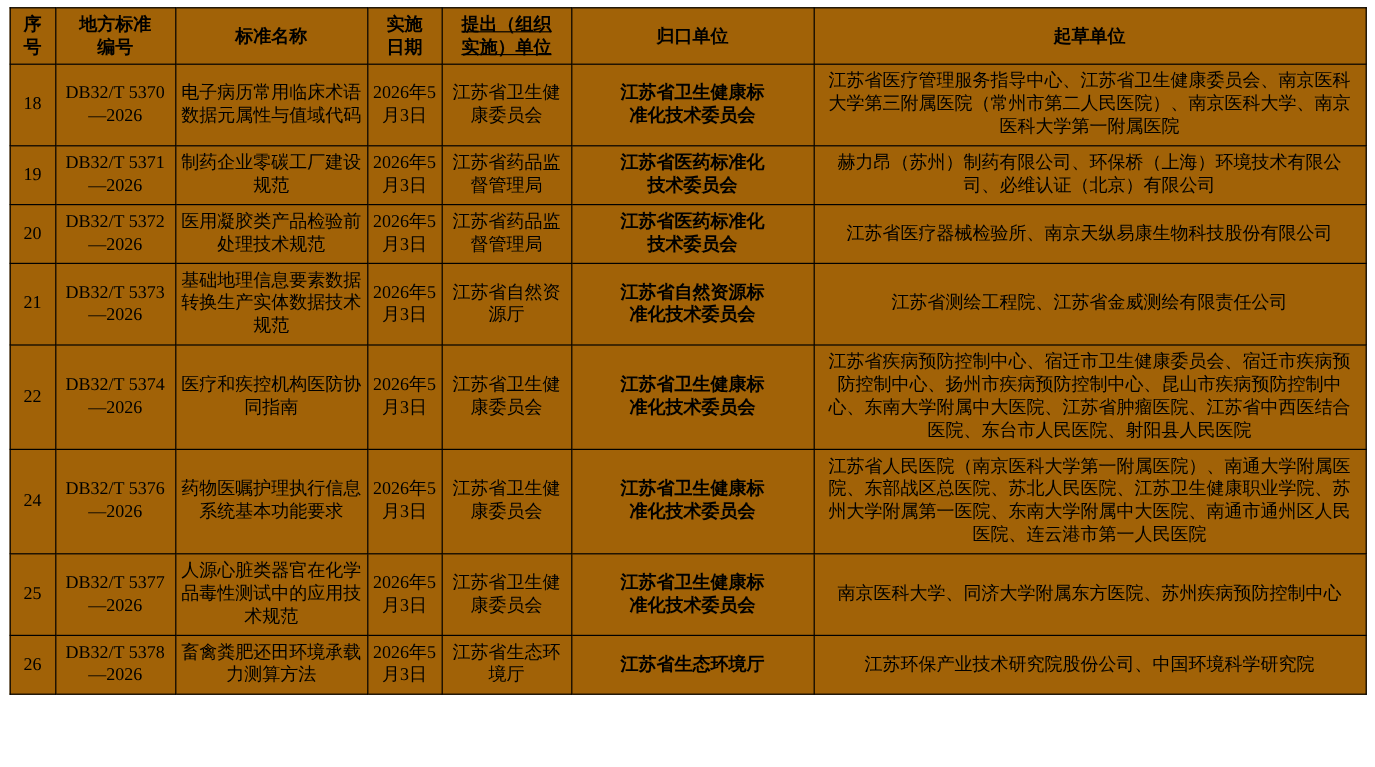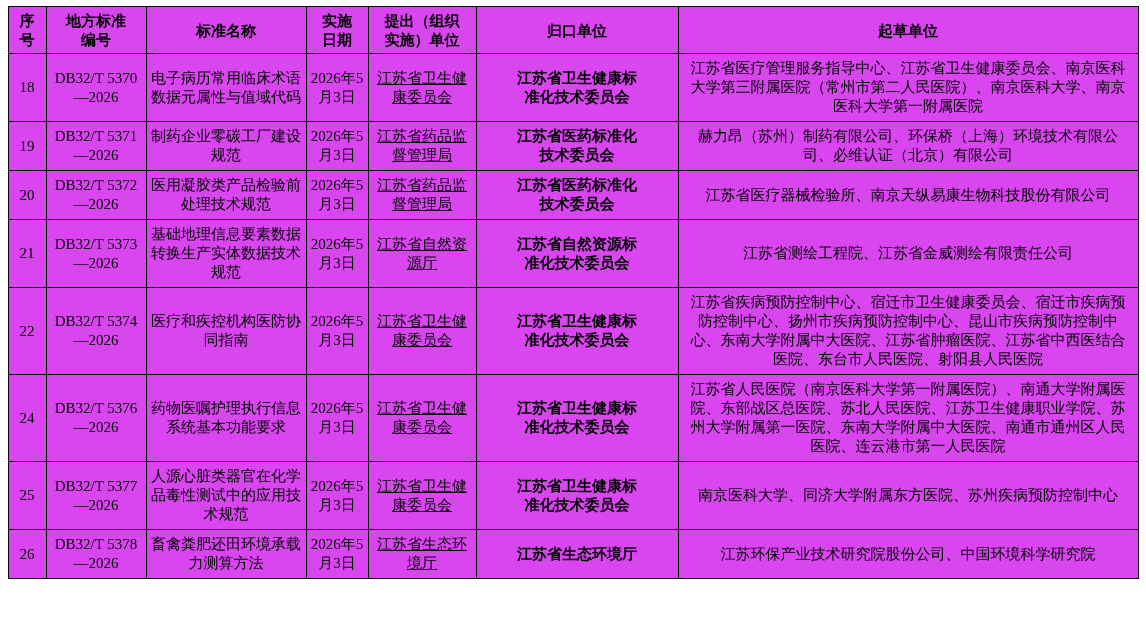--- a/index.html
+++ b/index.html
@@ -12,46 +12,46 @@
   }
   body {
     font-family: "Liberation Serif", "DejaVu Serif", serif;
     color: #000;
   }
   table.std-table {
     border-collapse: collapse;
     table-layout: fixed;
     width: 1130px;
     margin: 6px auto 0 auto;
-    background: #d946ef;
+    background: #a16207;
   }
   .std-table th, .std-table td {
     border: 1.5px solid #000;
     vertical-align: middle;
     text-align: center;
     padding: 5px 2px;
     font-size: 15px;
     line-height: 19px;
     word-break: normal;
     overflow-wrap: break-word;
   }
   .std-table th {
     font-family: "Liberation Sans", "DejaVu Sans", sans-serif;
     font-weight: bold;
     padding: 4px 1px;
   }
   .inner { margin: 0 auto; }
   .h-serial   { max-width: 16px; }
   .h-code     { max-width: 64px; }
   .h-date     { max-width: 34px; }
-  .h-proposer { max-width: 78px; }
+  .h-proposer { max-width: 78px; text-decoration: underline; }
   .in-code      { max-width: 96px; }
   .in-name      { max-width: 152px; }
   .in-date      { max-width: 56px; }
-  .in-proposer  { max-width: 92px; text-decoration: underline; }
+  .in-proposer  { max-width: 92px; }
   .in-authority { max-width: 124px; font-weight: bold; }
   td.c-draft {
     text-align: center;
     padding: 5px 9px;
   }
 </style>
 </head>
 <body>
 
 <table class="std-table">

